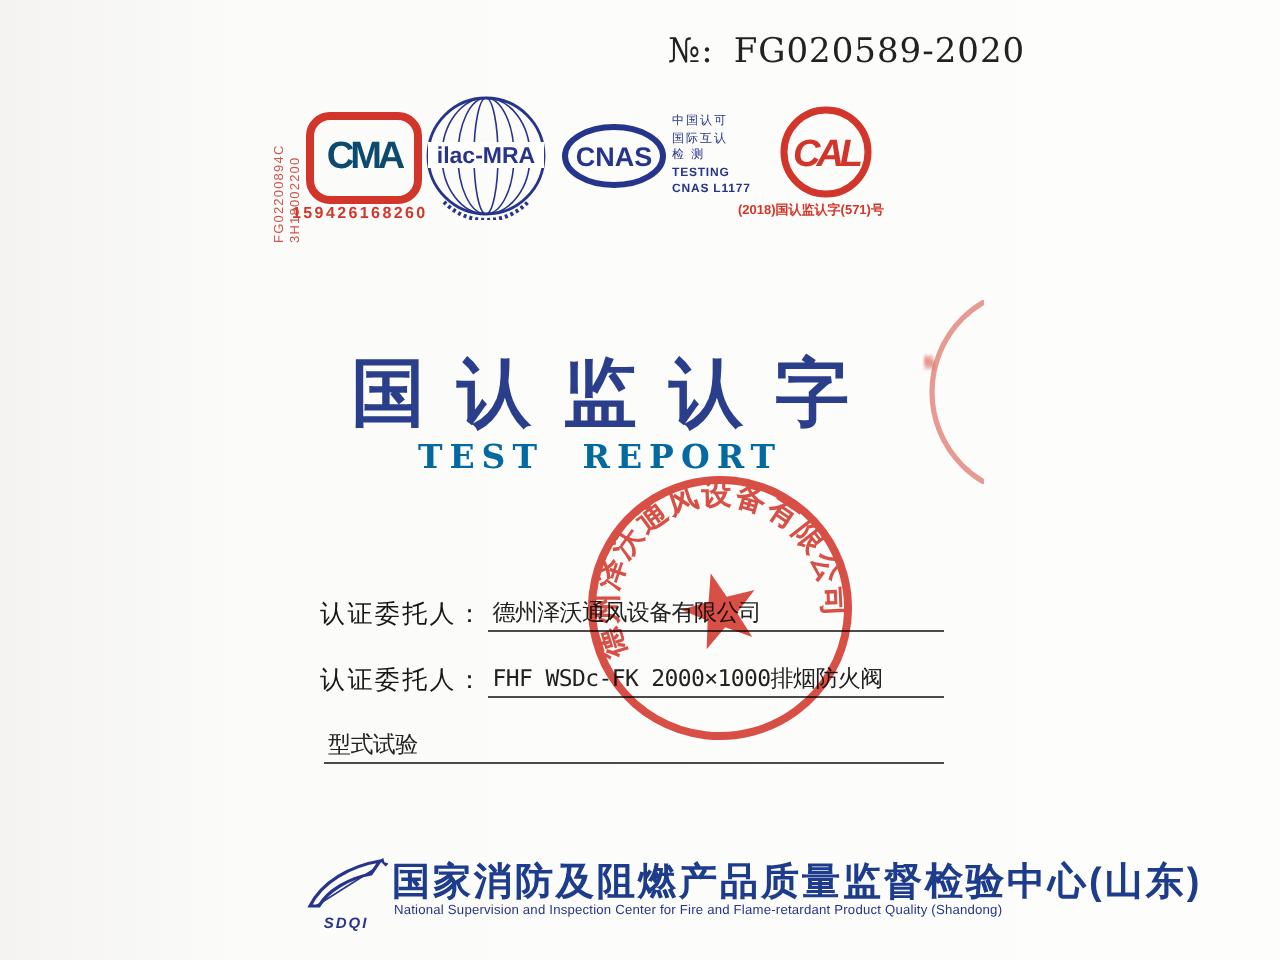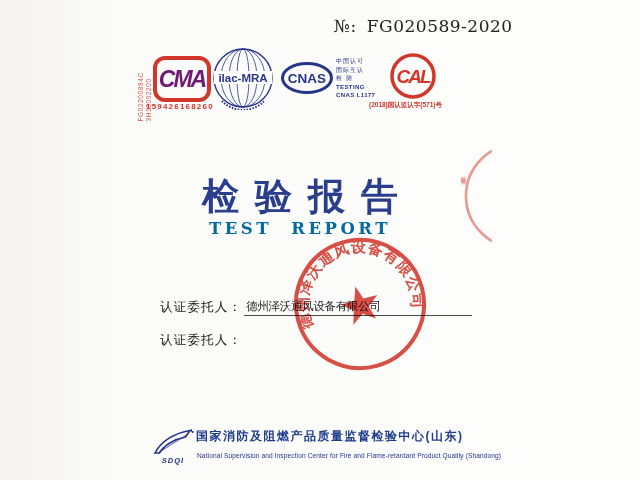--- a/index.html
+++ b/index.html
@@ -17,21 +17,21 @@
 
   
   .vcode{width:82px;height:9px;font-size:6.5px;color:#c8372d;letter-spacing:.6px;opacity:.85;
          transform:rotate(-90deg);transform-origin:center center;white-space:nowrap;}
   .vcode1{left:100px;top:76px;}
   .vcode2{left:108px;top:76px;}
 
   
   .cma-box{left:153px;top:56px;width:50px;height:38px;border:4px solid #d2352a;border-radius:12px;
            display:flex;align-items:center;justify-content:center;}
-  .cma-box span{color:#701a75;font-weight:900;font-style:italic;font-size:23px;letter-spacing:-2px;}
+  .cma-box span{color:#0c4a6e;font-weight:900;font-size:19px;letter-spacing:-2px;}
   .cma-number{left:146px;top:102px;width:70px;font-size:8px;font-weight:700;color:#d2352a;letter-spacing:1.2px;}
 
   
   .ilac{left:212px;top:46px;}
   
   .cnas{left:281px;top:62px;}
   .cnas-lines{left:336px;top:57px;font-size:6px;line-height:8.6px;color:#27348b;letter-spacing:1px;}
   .cnas-lines .en{letter-spacing:.4px;font-weight:700;}
   
   .cal{left:388px;top:52px;}
@@ -60,21 +60,21 @@
 
   
   .edge-seal{left:452px;top:150px;width:40px;height:92px;overflow:hidden;}
   .edge-seal svg{position:absolute;left:0;top:-12px;}
   .edge-seal .frag{position:absolute;left:9px;top:22px;writing-mode:vertical-rl;font-size:5.5px;
                    color:#d2352a;opacity:.55;filter:blur(.4px);letter-spacing:1px;}
 
   
   .footer-logo{left:152px;top:428px;width:42px;text-align:center;}
   .footer-logo .sdqi{display:block;font-size:7.5px;font-weight:800;font-style:italic;color:#27348b;letter-spacing:1px;margin-top:-2px;}
-  .footer-zh{left:196px;top:428px;font-size:12px;font-weight:700;color:#1e3c8c;letter-spacing:1.5px;}
+  .footer-zh{left:196px;top:428px;font-size:19px;font-weight:700;color:#1e3c8c;letter-spacing:1.5px;}
   .footer-en{left:197px;top:452px;font-size:6.6px;color:#27348b;letter-spacing:.1px;}
 </style>
 </head>
 <body>
 
 <div class="abs report-no">
   <span>№:</span><span class="gap"></span><span>FG020589-2020</span>
 </div>
 
 <div class="abs vcode vcode1">FG02200894C</div>
@@ -112,40 +112,46 @@
 </div>
 
 <div class="abs cal">
   <svg width="50" height="50" viewBox="0 0 50 50">
     <circle cx="25" cy="24" r="21" fill="none" stroke="#d2352a" stroke-width="3.5"></circle>
     <text x="25" y="31" text-anchor="middle" font-family="Liberation Sans, sans-serif" font-size="19" font-weight="900" font-style="italic" fill="#d2352a" letter-spacing="-2">CAL</text>
   </svg>
 </div>
 <div class="abs cal-caption">(2018)国认监认字(571)号</div>
 
-<div class="abs title-zh">检验报告</div>
+<div class="abs title-zh">国认监认字</div>
 <div class="abs title-en">TEST  REPORT</div>
 
 <div class="abs edge-seal">
   <svg width="130" height="130" viewBox="0 0 130 130">
     <circle cx="66" cy="58" r="52" fill="none" stroke="#d2352a" stroke-width="2.6" opacity="0.5"></circle>
   </svg>
   <div class="frag">检验检测</div>
 </div>
 
 <div class="abs row row1">
   <span class="lbl">认证委托人：</span>
   <span class="val-wrap">
       <span class="val">德州泽沃通风设备有限公司</span>
     </span>
 </div>
 <div class="abs row row2">
   <span class="lbl">认证委托人：</span>
+  <span class="val-wrap">
+      <span class="val">FHF WSDc-FK 2000×1000排烟防火阀</span>
+    </span>
 </div>
 <div class="abs row row3">
+  <span class="val-wrap">
+      <span class="val">型式试验</span>
+    </span>
 </div>
 
 <div class="abs seal">
   <svg width="140" height="140" viewBox="0 0 140 140">
     <circle cx="70" cy="70" r="64" fill="none" stroke="#d5372c" stroke-width="4"></circle>
     <path id="sealArc" d="M 21.1,87.8 A 52,52 0 1,1 118.9,87.8" fill="none"></path>
     <text font-size="15" font-weight="700" fill="#d5372c" letter-spacing="1">
       <textPath href="#sealArc" startOffset="8">德州泽沃通风设备有限公司</textPath>
     </text>
     <polygon points="70,52 74.7,65.5 89,65.8 77.6,74.5 81.8,88.2 70,80 58.2,88.2 62.4,74.5 51,65.8 65.3,65.5" fill="#d5372c"></polygon>

